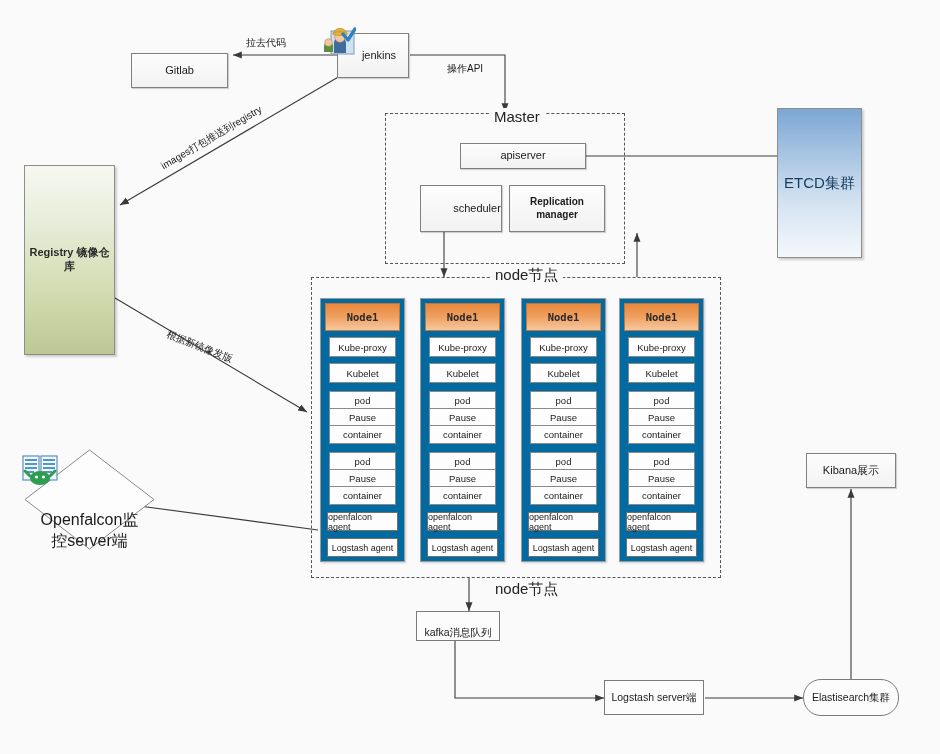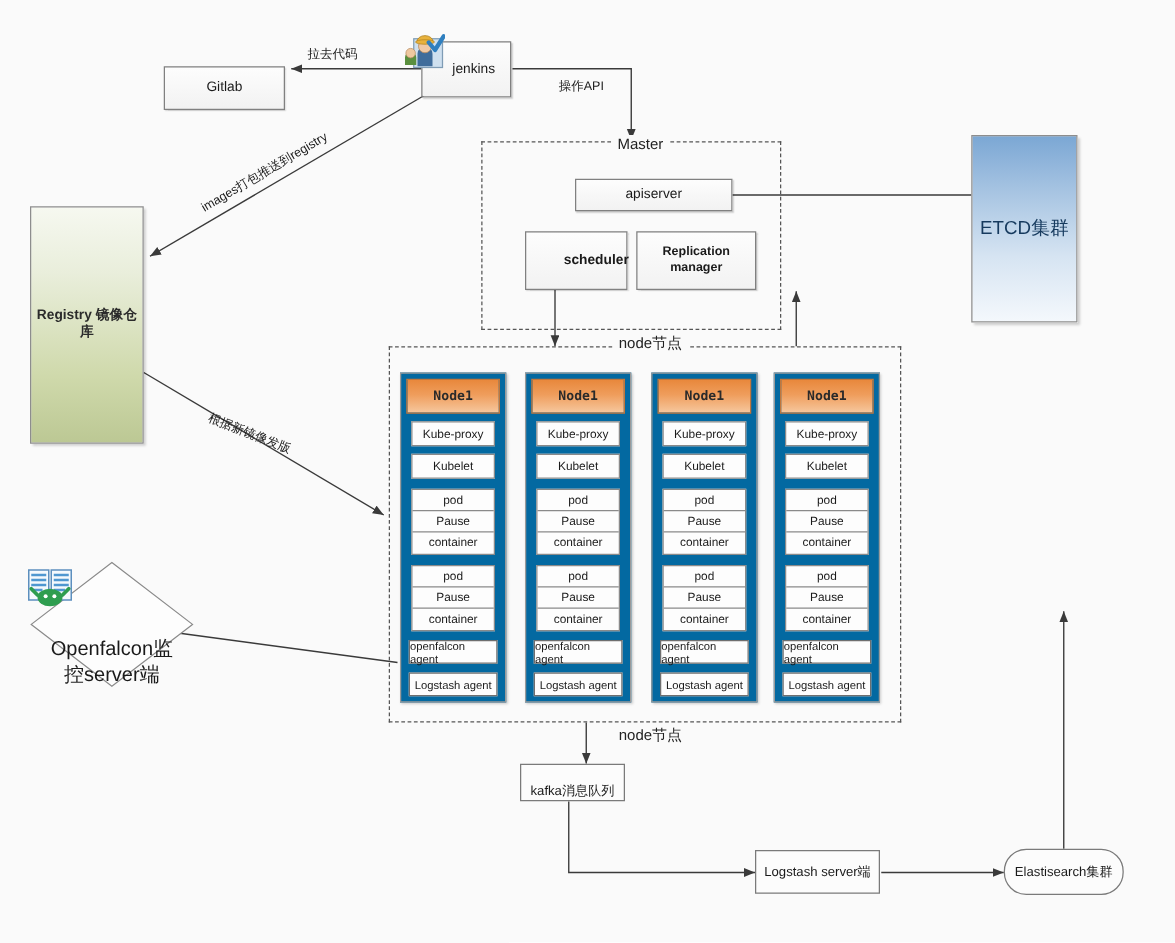--- a/index.html
+++ b/index.html
@@ -52,21 +52,21 @@
     font-size: 15px;
   }
   .dashed-group {
     position: absolute;
     box-sizing: border-box;
     border: 1.4px dashed #555;
     background: transparent;
   }
   .group-caption {
     position: absolute;
-    font-size: 12px;
+    font-size: 15px;
     color: #222;
     white-space: nowrap;
   }
   
   .node-col {
     position: absolute;
     box-sizing: border-box;
     border: 1px solid #9a9a9a;
     background: #0369a1;
     box-shadow: 1px 1px 2px rgba(0,0,0,0.18);
@@ -215,21 +215,21 @@
     <span style="color:#163a5e;">ETCD集群</span>
   </div>
 
   <div class="dashed-group" style="left:385px; top:113px; width:240px; height:151px;"></div>
   <div class="group-caption" style="left:489px; top:108px; background:#fafafa; padding:0 5px;">Master</div>
 
   <div class="node-box" style="left:460px; top:143px; width:126px; height:26px;">
     <span>apiserver</span>
   </div>
   <div class="node-box" style="left:420px; top:185px; width:82px; height:47px;">
-    <span style="font-weight:bold;margin-left:32px;">scheduler</span>
+    <span style="font-weight:normal;margin-left:32px;">scheduler</span>
   </div>
   <div class="node-box" style="left:509px; top:185px; width:96px; height:47px;">
     <span style="font-weight:bold; font-size:10px;">Replication manager</span>
   </div>
 
   <div class="dashed-group" style="left:311px; top:277px; width:410px; height:301px;"></div>
   <div class="group-caption" style="left:490px; top:266px; background:#fafafa; padding:0 5px;">node节点</div>
   <div class="group-caption" style="left:490px; top:580px; background:#fafafa; padding:0 5px;">node节点</div>
 
   <div class="node-col" style="left:320px; top:298px; width:85px; height:264px;">
@@ -339,19 +339,22 @@
   </div>
 
   <div class="plain" style="left:604px; top:680px; width:100px; height:35px;">
     <span>Logstash server端</span>
   </div>
 
   <div class="plain" style="left:803px; top:679px; width:96px; height:37px;border-radius:18px;">
     <span>Elastisearch集群</span>
   </div>
 
+  <div class="node-box" style="left:806px; top:453px; width:90px; height:35px;">
+    <span>Kibana展示</span>
+  </div>
 
   <div class="edge-label" style="left:246px; top:36px;">拉去代码</div>
   <div class="edge-label rot-a" style="left:162px; top:160px;">images打包推送到registry</div>
   <div class="edge-label" style="left:447px; top:62px;">操作API</div>
   <div class="edge-label rot-b" style="left:167px; top:327px;">根据新镜像发版</div>
 
 </div>
 
 </body></html>

